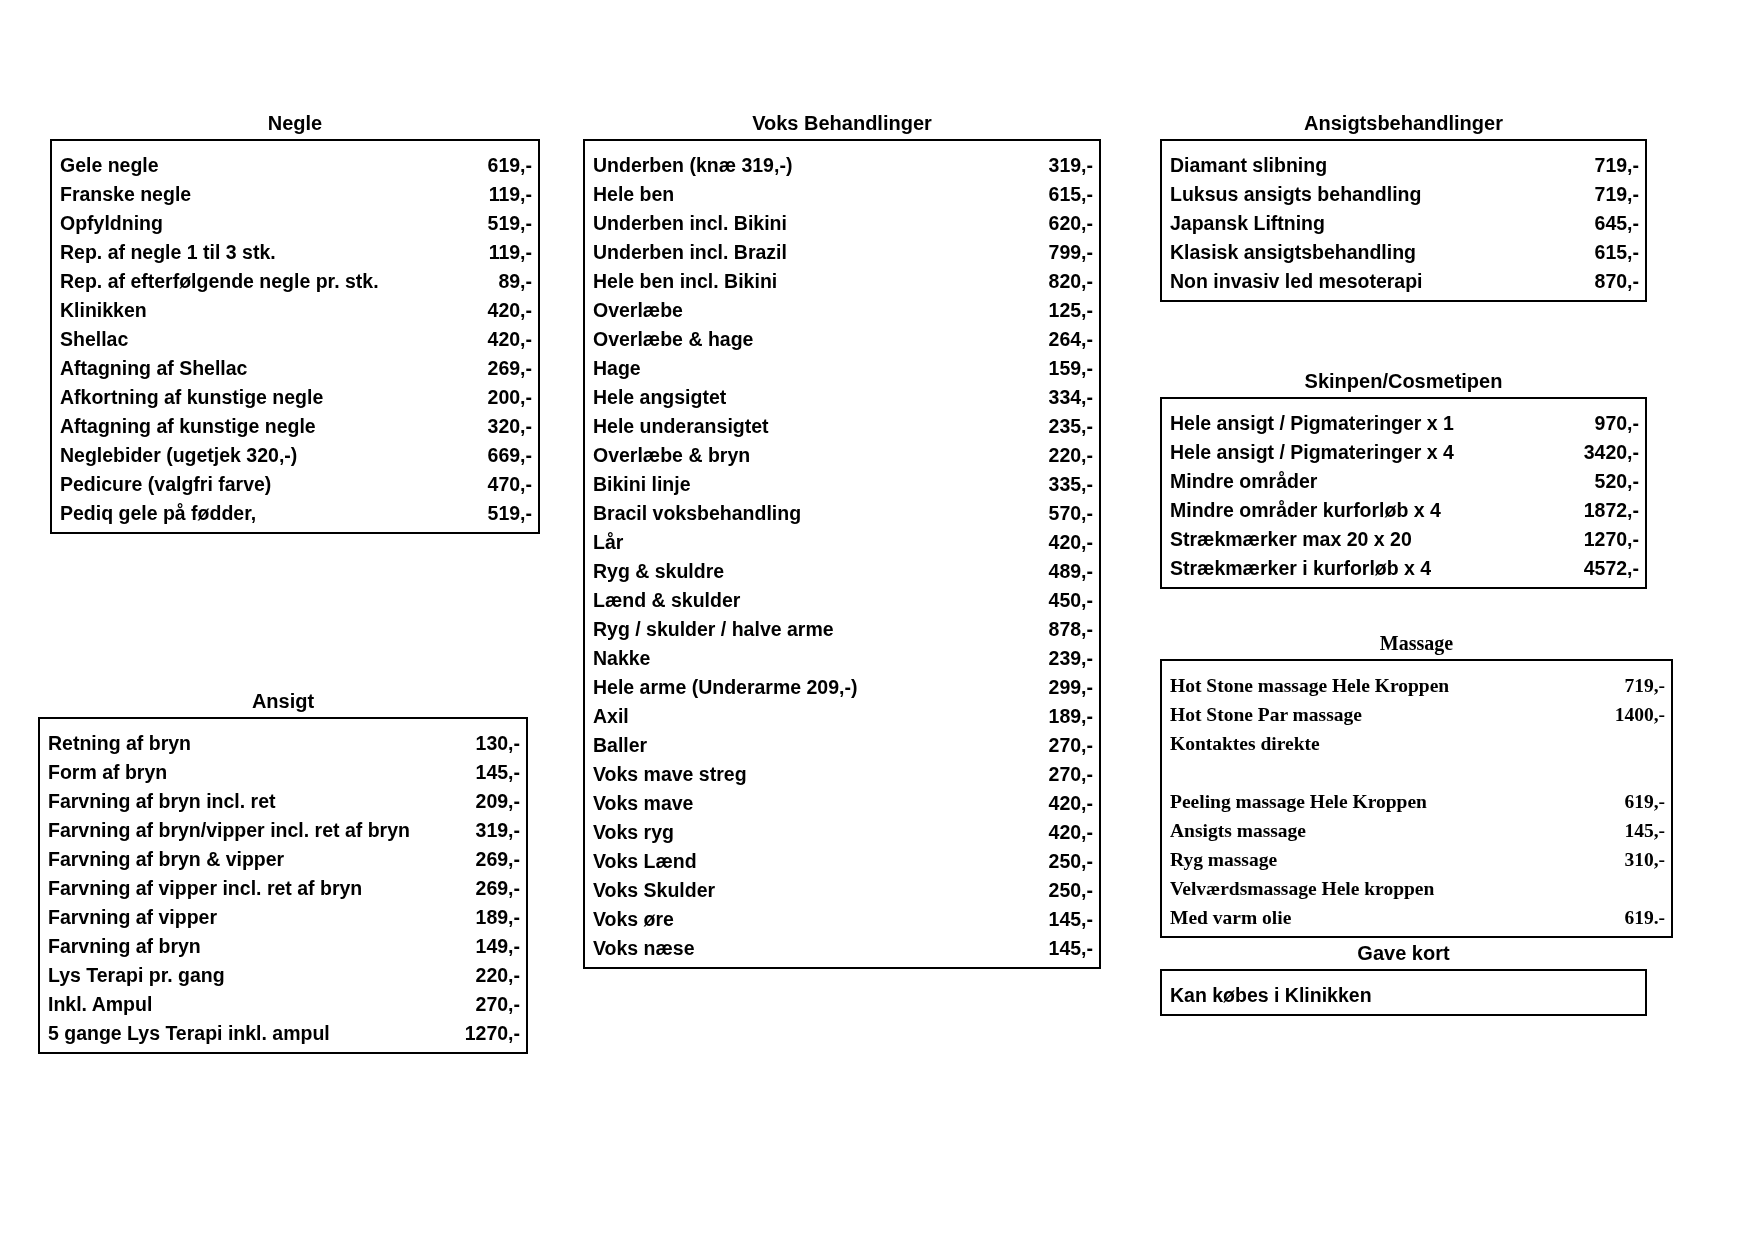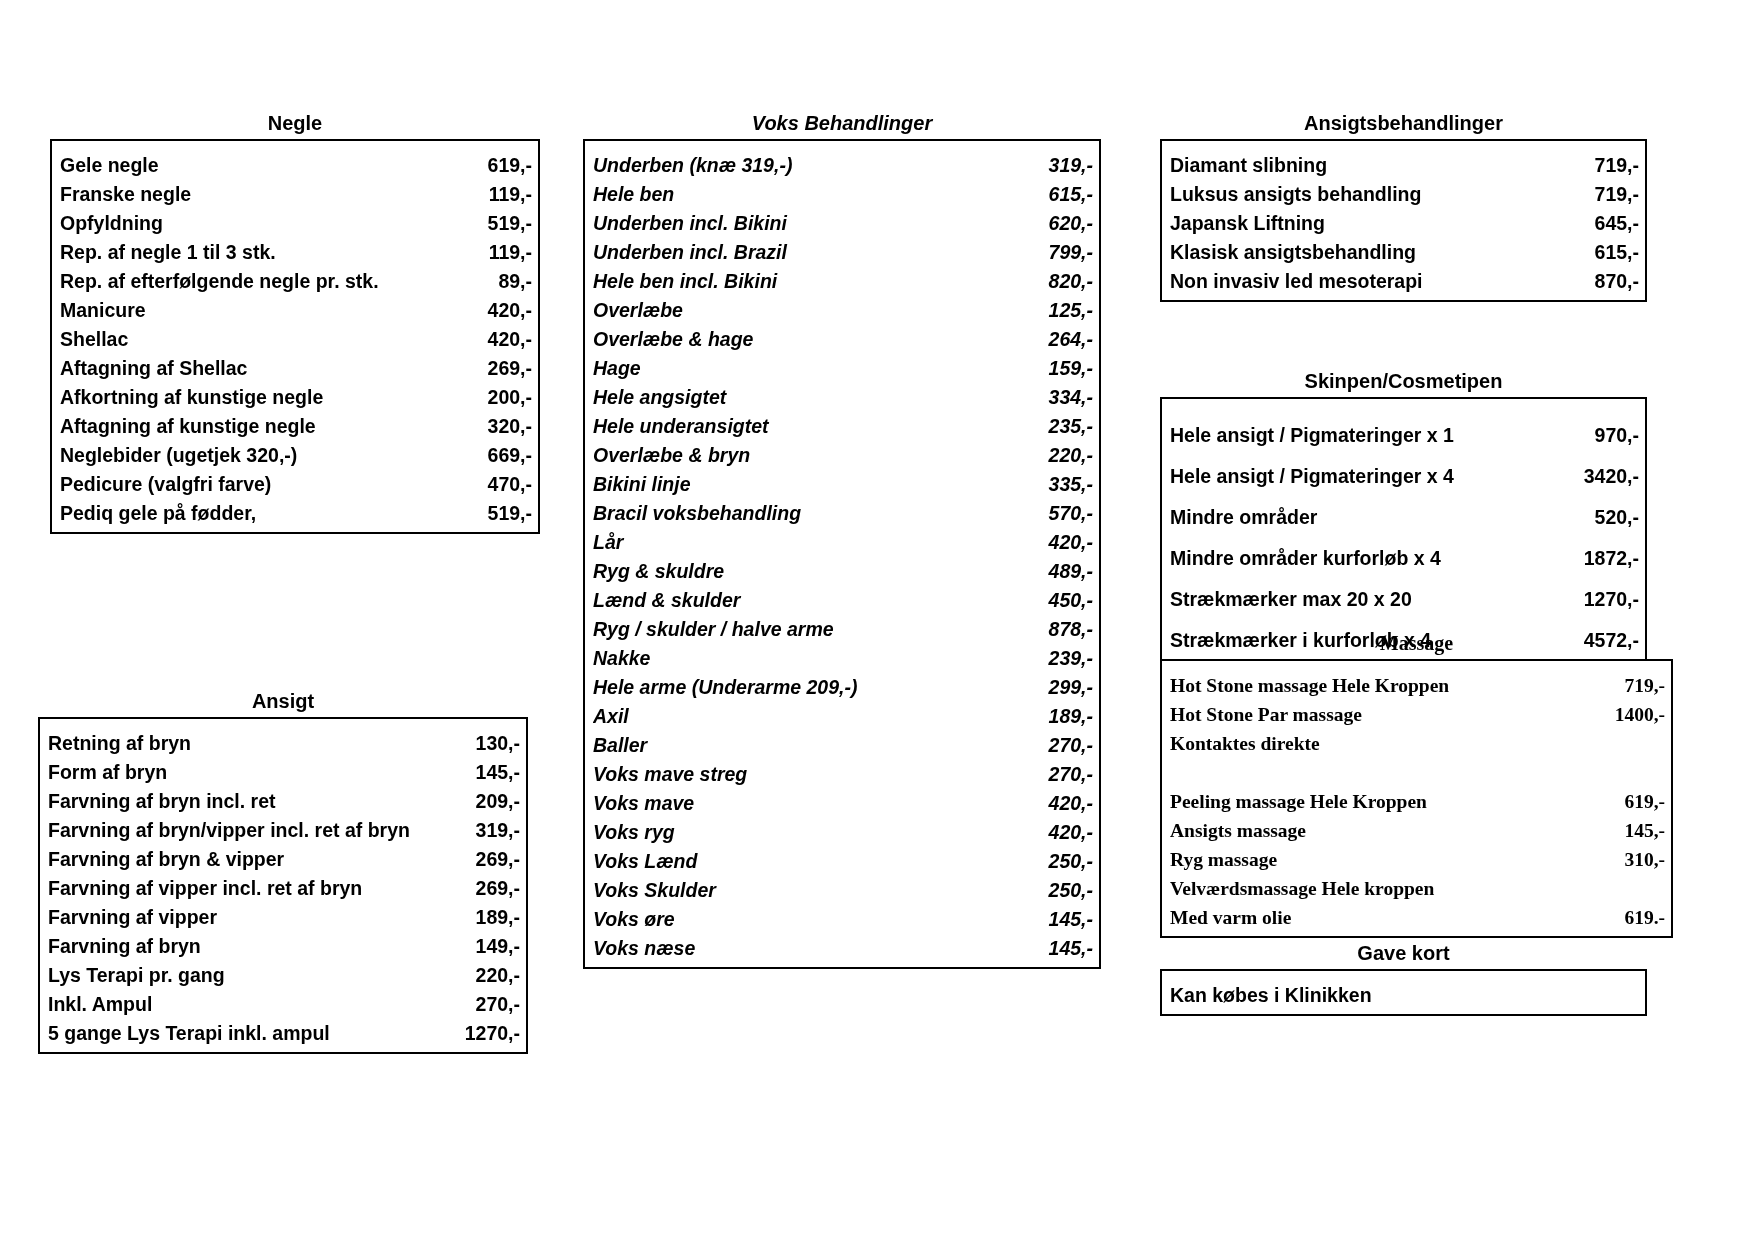--- a/index.html
+++ b/index.html
@@ -53,31 +53,31 @@
     text-align: right;
     padding-left: 6px;
   }
   .row.spacer {
     height: 29px;
   }
 
   
   #col-negle      { left: 38px;  top: 110px;  width: 490px; margin-left: 12px; }
   #col-ansigt     { left: 38px;  top: 688px;  width: 490px; }
-  #col-voks       { left: 583px; top: 110px;  width: 518px; font-style: italic; }
+  #col-voks       { left: 583px; top: 110px;  width: 518px; }
   #col-ansigtsbeh { left: 1160px; top: 110px; width: 487px; }
   #col-skinpen    { left: 1160px; top: 368px; width: 487px; }
   #col-massage    { left: 1160px; top: 630px; width: 513px; font-family: Liberation Serif, serif; }
   #col-gavekort   { left: 1160px; top: 940px; width: 487px; }
 
   #col-negle .row .price { min-width: 72px; }
   #col-ansigt .row .price { min-width: 72px; }
   #col-voks .row .price { min-width: 72px; }
   #col-ansigtsbeh .row .price { min-width: 72px; }
-  #col-skinpen .row .price { min-width: 82px; margin-top: 12px; }
+  #col-skinpen .row .price { min-width: 82px; }
   #col-massage .row .price { min-width: 72px; }
 </style>
 </head>
 <body>
 
 <div class="page">
 
   <div class="col" id="col-negle">
     <div class="section-title">Negle</div>
     <div class="price-box">
@@ -95,21 +95,21 @@
         </div>
         <div class="row">
           <span class="label">Rep.  af negle   1  til 3 stk.</span>
           <span class="price">119,-</span>
         </div>
         <div class="row">
           <span class="label">Rep.  af efterfølgende negle pr. stk.</span>
           <span class="price">89,-</span>
         </div>
         <div class="row">
-          <span class="label">Manicure</span>
+          <span class="label">Klinikken</span>
           <span class="price">420,-</span>
         </div>
         <div class="row">
           <span class="label">Shellac</span>
           <span class="price">420,-</span>
         </div>
         <div class="row">
           <span class="label">Aftagning af Shellac</span>
           <span class="price">269,-</span>
         </div>

